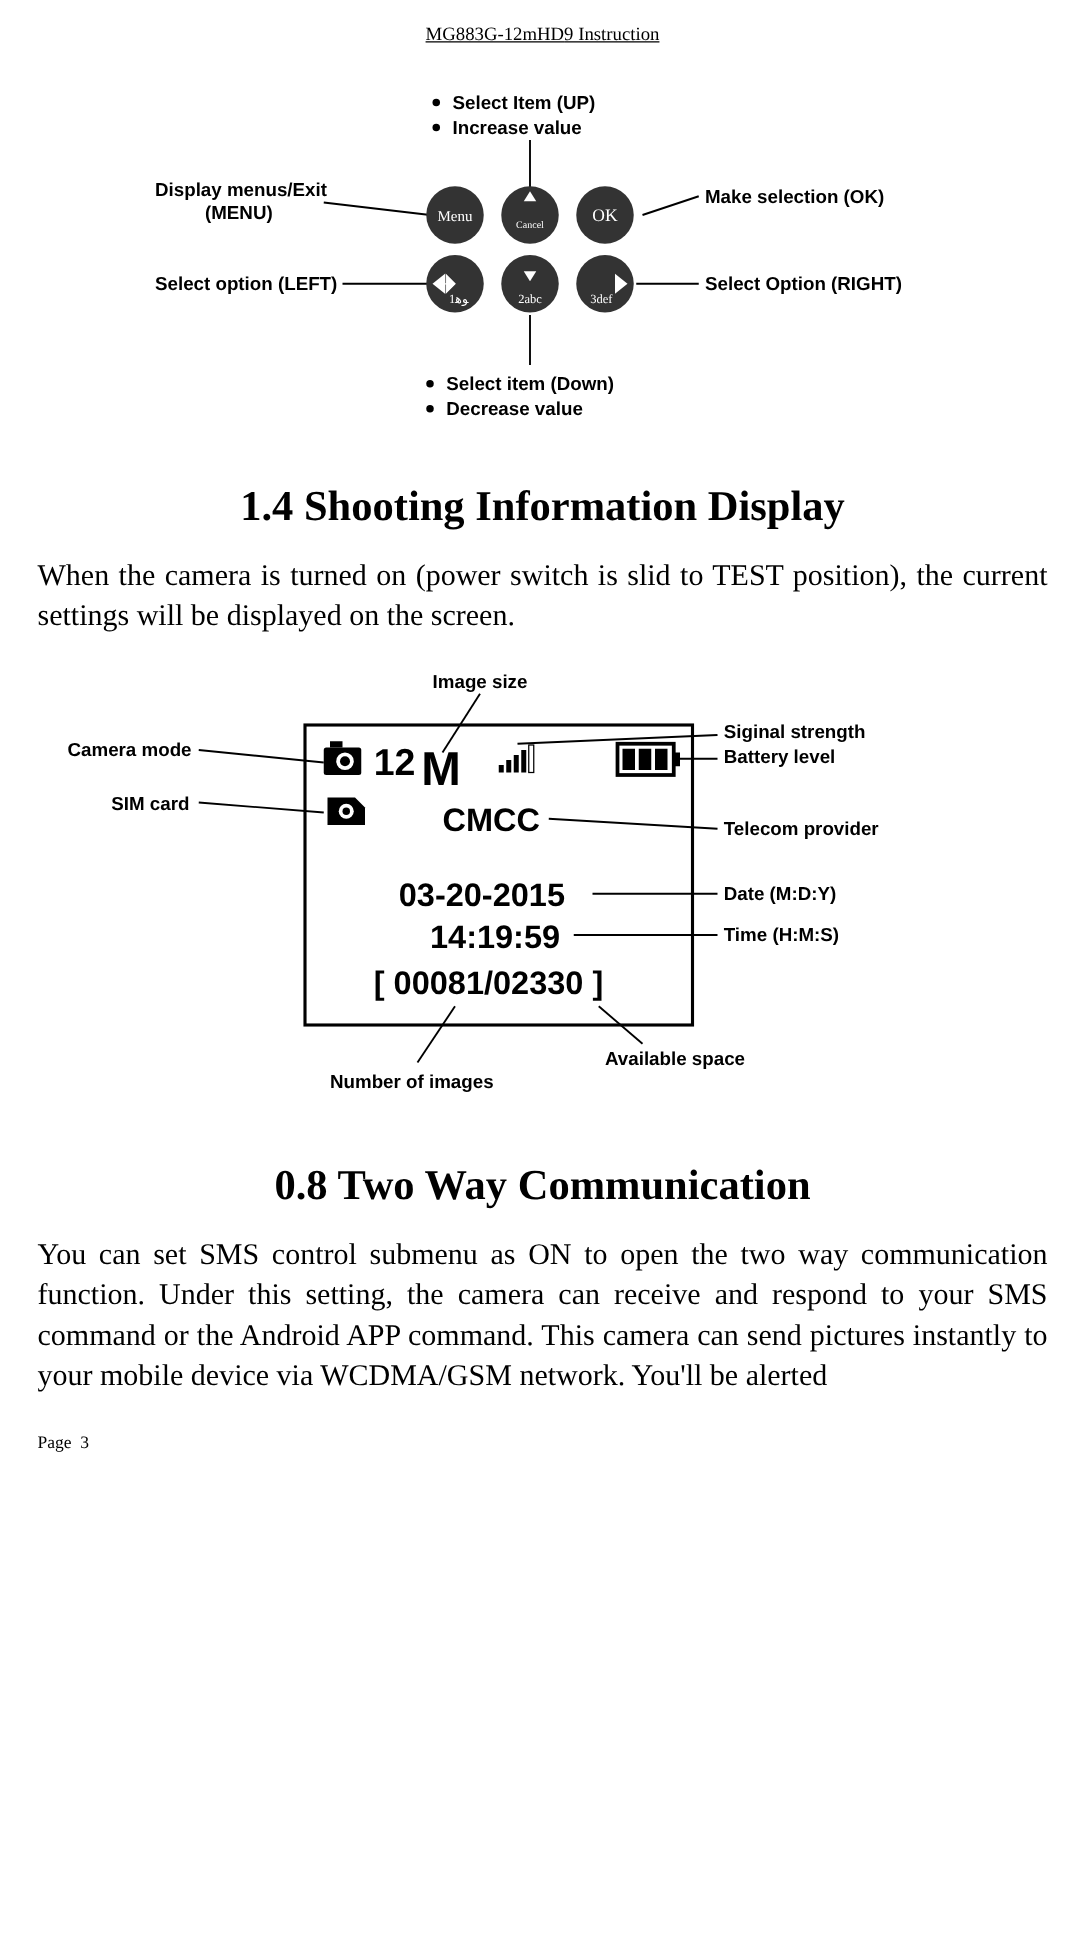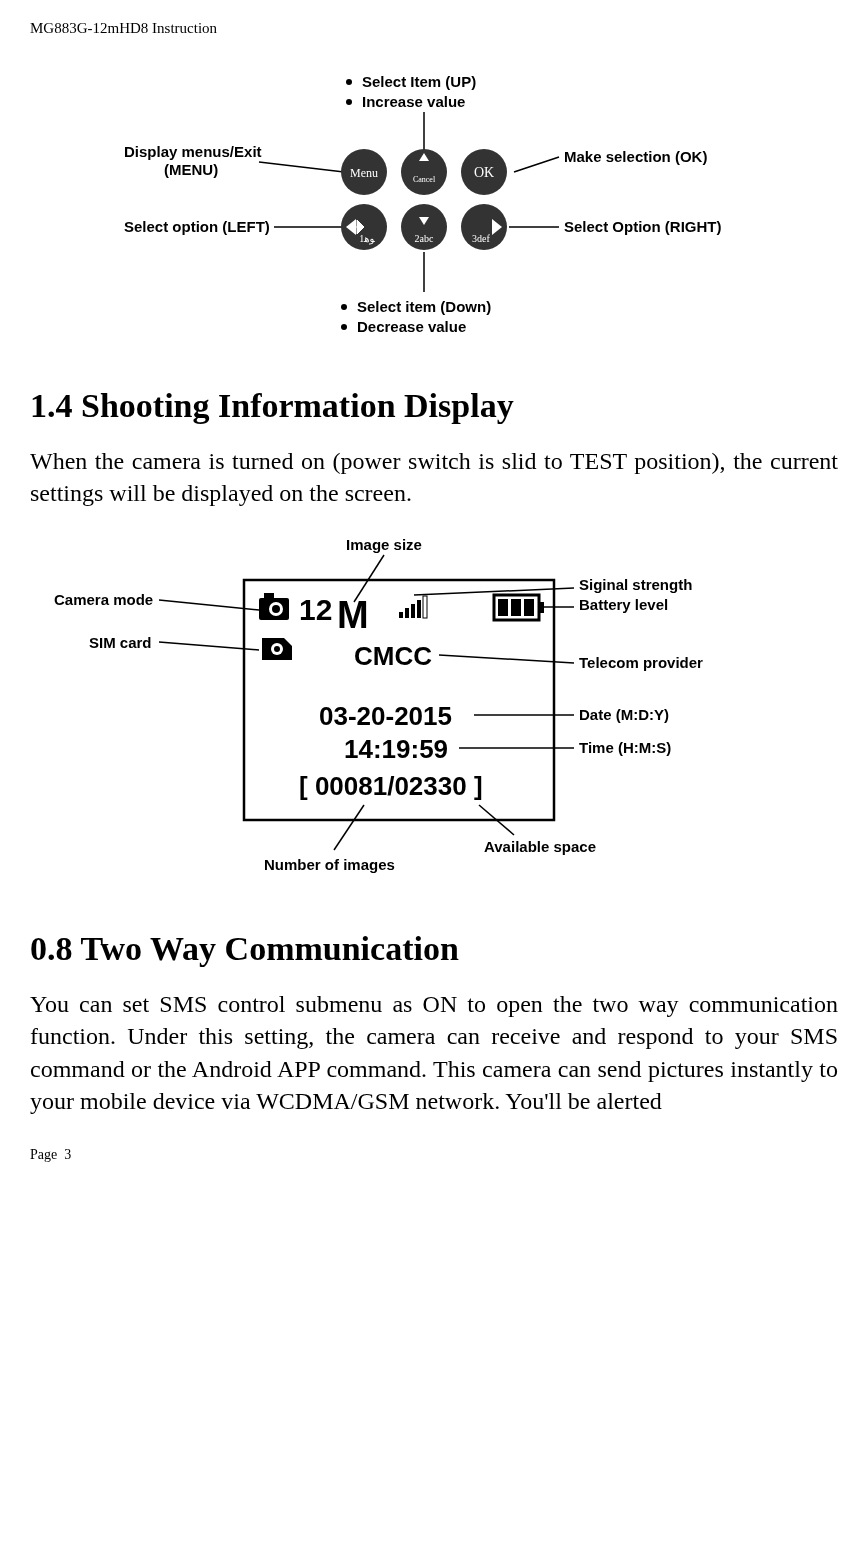--- a/index.html
+++ b/index.html
@@ -5,38 +5,40 @@
     body {
       font-family: Georgia, 'Times New Roman', serif;
       margin: 0;
       padding: 20px 30px;
       width: 808px;
       background: white;
       color: black;
     }
     .header {
       display: flex;
-      justify-content: flex-start;
+      justify-content: center;
       font-size: 15px;
+      text-decoration: underline;
       margin-bottom: 20px;
       font-family: 'Times New Roman', serif;
     }
     .figure {
       margin: 20px 0;
     }
     .figure svg {
       display: block;
       margin: 0 auto;
     }
     h2 {
       font-size: 34px;
       font-weight: bold;
       margin-top: 30px;
       margin-bottom: 20px;
       font-family: Georgia, serif;
+      text-align: center;
     }
     p.body {
       font-size: 24px;
       line-height: 1.35;
       text-align: justify;
       margin: 10px 0;
       font-family: Georgia, serif;
     }
     .footer {
       font-size: 14px;
@@ -47,21 +49,21 @@
       font-family: Arial, sans-serif;
       font-weight: bold;
       font-size: 15px;
     }
   </style>
 </head>
 <body>
 
 <div class="header">
   <span>MG883G-12mHD</span>
-  <span>8 Instruction</span>
+  <span>9 Instruction</span>
 </div>
 
 <div class="figure">
   <svg width="700" height="300" viewBox="0 0 700 300">
 
     <circle cx="265" cy="25" r="3" fill="black"></circle>
     <text x="278" y="30" class="label-text"><tspan>Select Item (UP)</tspan></text>
     <circle cx="265" cy="45" r="3" fill="black"></circle>
     <text x="278" y="50" class="label-text"><tspan>Increase value</tspan></text>
     <line x1="340" y1="55" x2="340" y2="100" stroke="black" stroke-width="1.5"></line>

